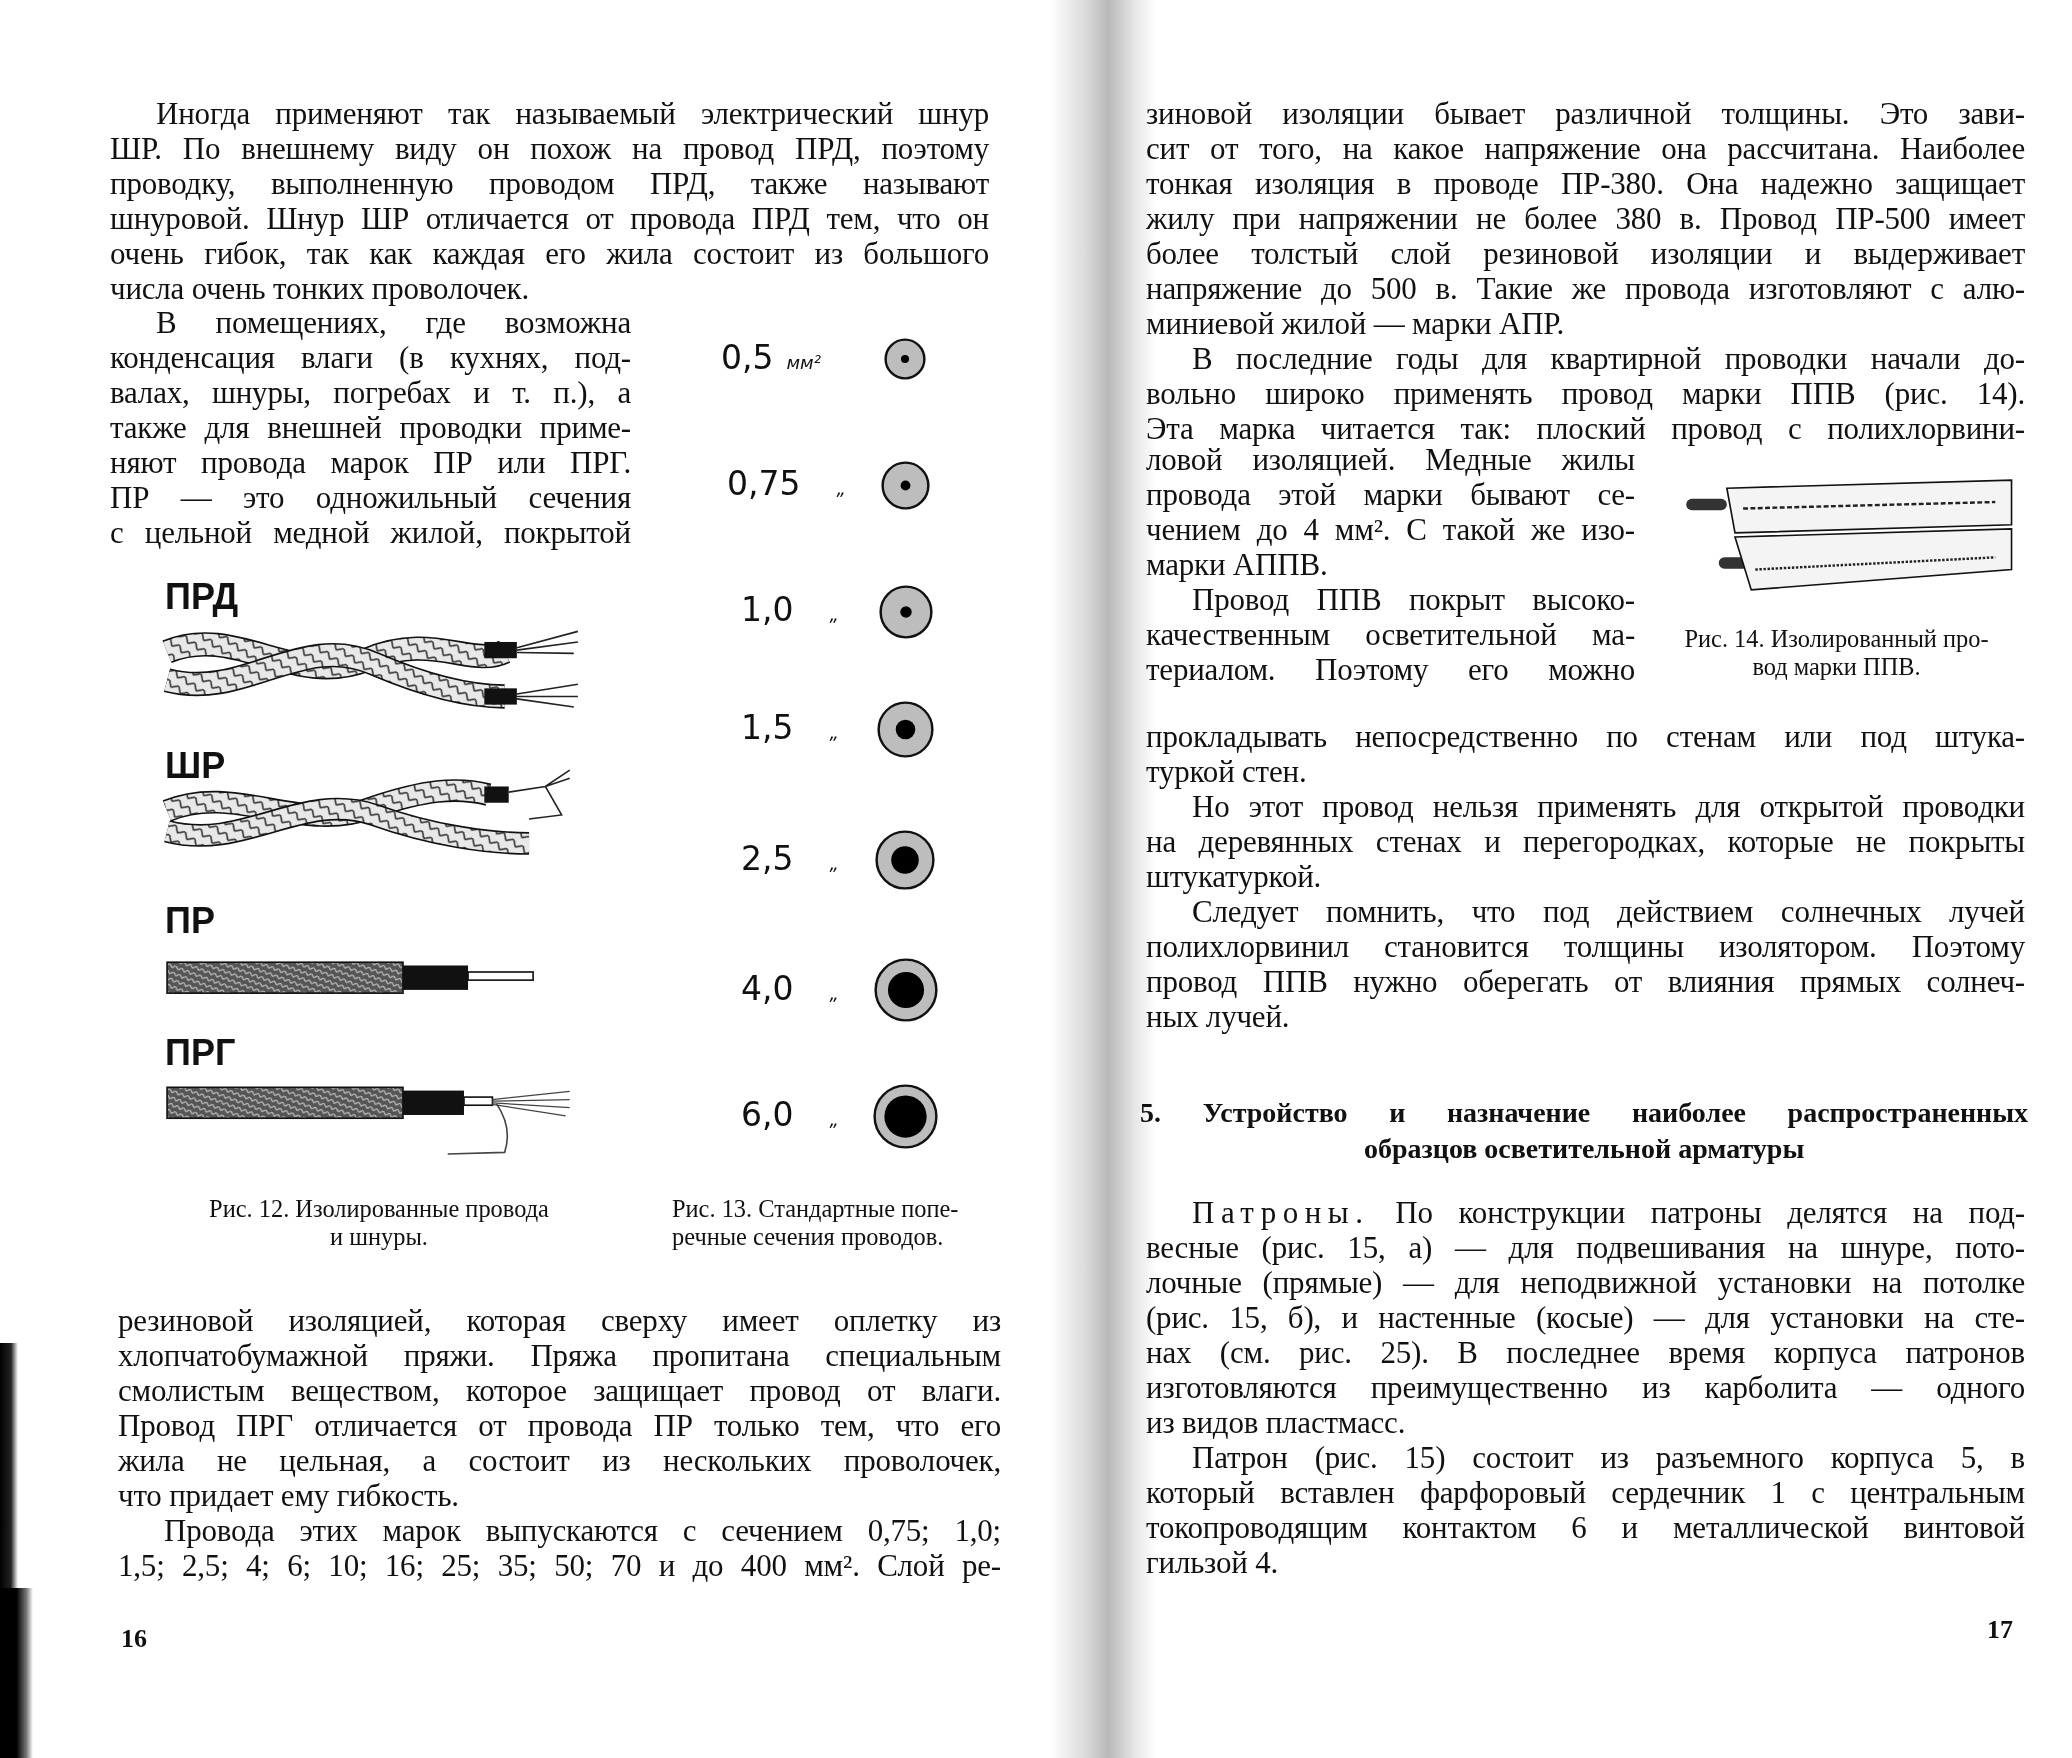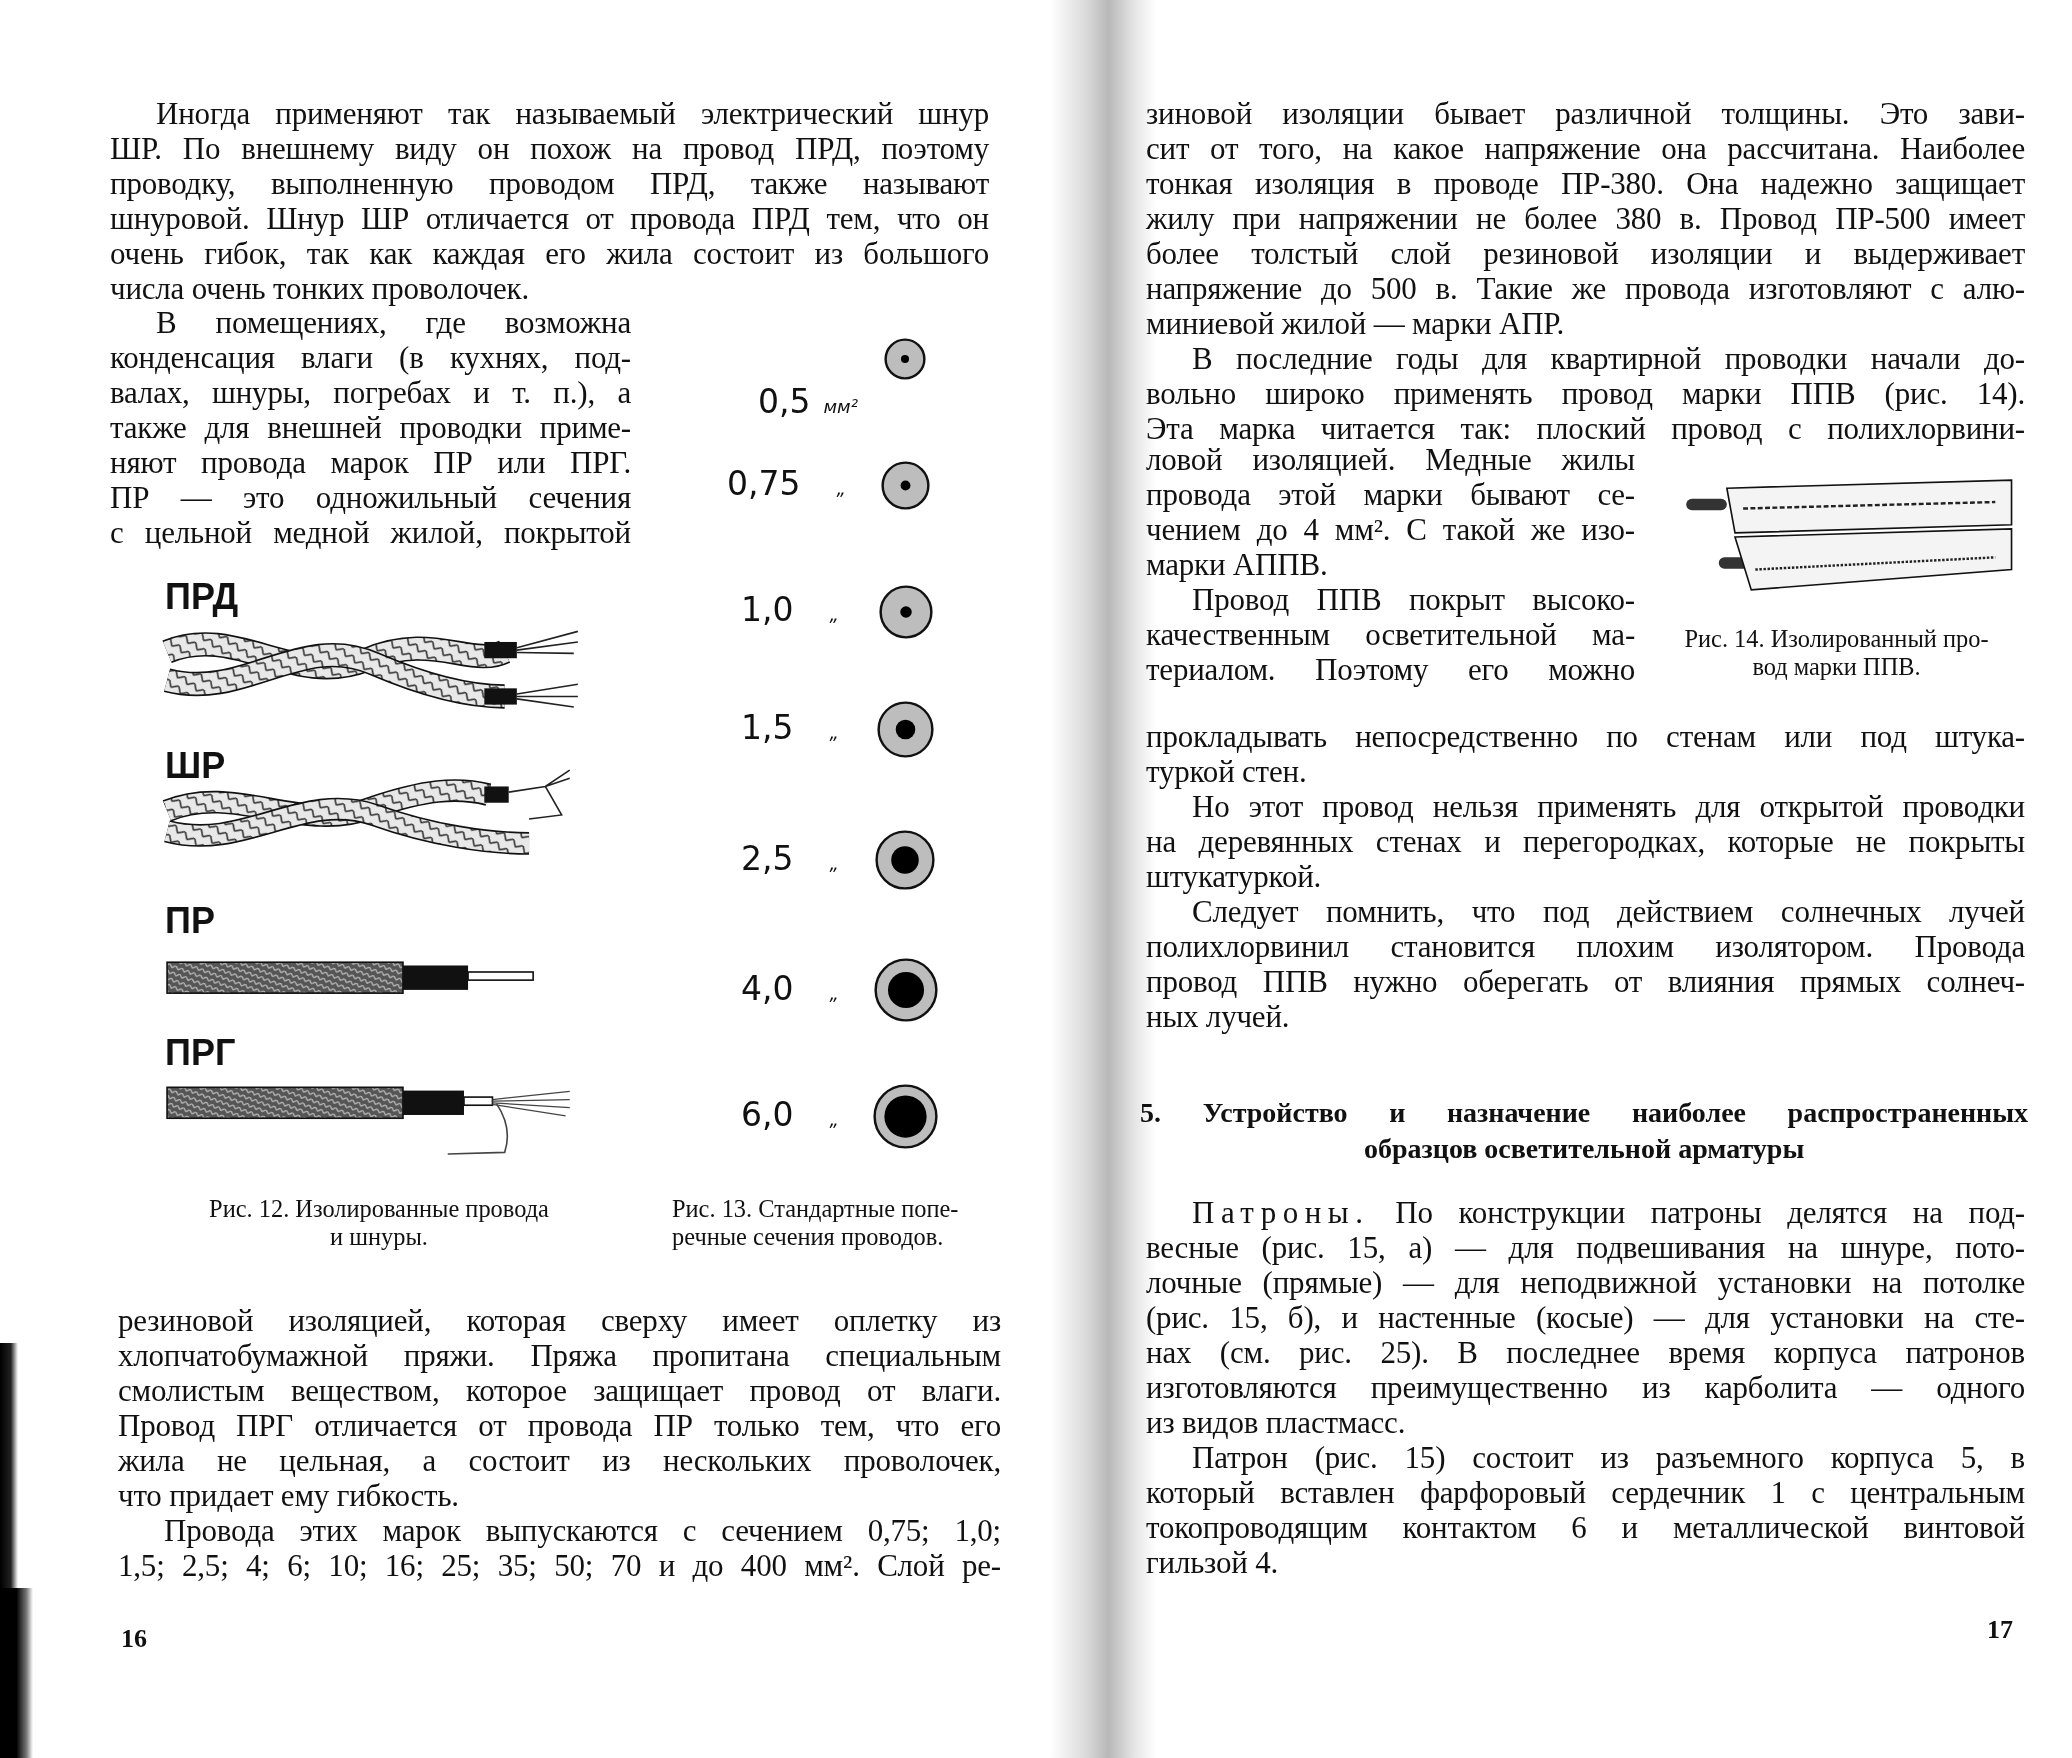--- a/index.html
+++ b/index.html
@@ -101,21 +101,21 @@
     <path d="M405 25 L500 15 M405 27 L500 25 M405 29 L500 35 M405 31 L495 45" stroke="#444" stroke-width="1.5"></path>
     <path d="M410 30 Q430 60 420 90 L350 92" stroke="#444" stroke-width="2" fill="none"></path>
   </svg>
 
   <div class="cap" style="left:151px;top:1195px;width:456px;">
     <div>Рис. 12. Изолированные провода</div>
     <div>и шнуры.</div>
   </div>
 
   <div id="sections">
-      <div class="slabel" style="left: 758px; top: 338px; margin-top: 44px;"><span>0,5</span><span class="u" style="margin-left: 13px;">мм²</span></div>
+      <div class="slabel" style="left: 721px; top: 338px;"><span>0,5</span><span class="u" style="margin-left: 13px;">мм²</span></div>
       <svg width="42" height="42" style="left: 884px; top: 338px;" viewBox="0 0 52 52">
         <circle cx="26" cy="26" r="24" fill="#bdbdbd" stroke="#111" stroke-width="3"></circle>
         <circle cx="26" cy="26" r="5" fill="#000"></circle>
       </svg>
       <div class="slabel" style="left: 727px; top: 464px;"><span>0,75</span><span class="u" style="margin-left: 36px;">„</span></div>
       <svg width="49" height="49" style="left: 881px; top: 461px;" viewBox="0 0 60 60">
         <circle cx="30" cy="30" r="28" fill="#bdbdbd" stroke="#111" stroke-width="3"></circle>
         <circle cx="30" cy="30" r="6" fill="#000"></circle>
       </svg>
       <div class="slabel" style="left: 741px; top: 590px;"><span>1,0</span><span class="u" style="margin-left: 36px;">„</span></div>
@@ -202,21 +202,21 @@
     <div>вод марки ППВ.</div>
   </div>
 
   <div class="txt" style="left:14px;top:719px;width:879px;">
     <span class="ln">прокладывать непосредственно по стенам или под штука-</span>
     <span class="ln last">туркой стен.</span>
     <span class="ln" style="padding-left:46px">Но этот провод нельзя применять для открытой проводки</span>
     <span class="ln">на деревянных стенах и перегородках, которые не покрыты</span>
     <span class="ln last">штукатуркой.</span>
     <span class="ln" style="padding-left:46px">Следует помнить, что под действием солнечных лучей</span>
-    <span class="ln">полихлорвинил становится плохим изолятором. Провода</span>
+    <span class="ln">полихлорвинил становится толщины изолятором. Поэтому</span>
     <span class="ln">провод ППВ нужно оберегать от влияния прямых солнеч-</span>
     <span class="ln last">ных лучей.</span>
   </div>
 
   <h2 style="left:8.1px;top:1095px;width:888px;">
     <div style="text-align:justify;text-align-last:justify">5. Устройство и назначение наиболее распространенных</div>
     <div>образцов осветительной арматуры</div>
   </h2>
 
   <div class="txt" style="left:14px;top:1195px;width:879px;">

